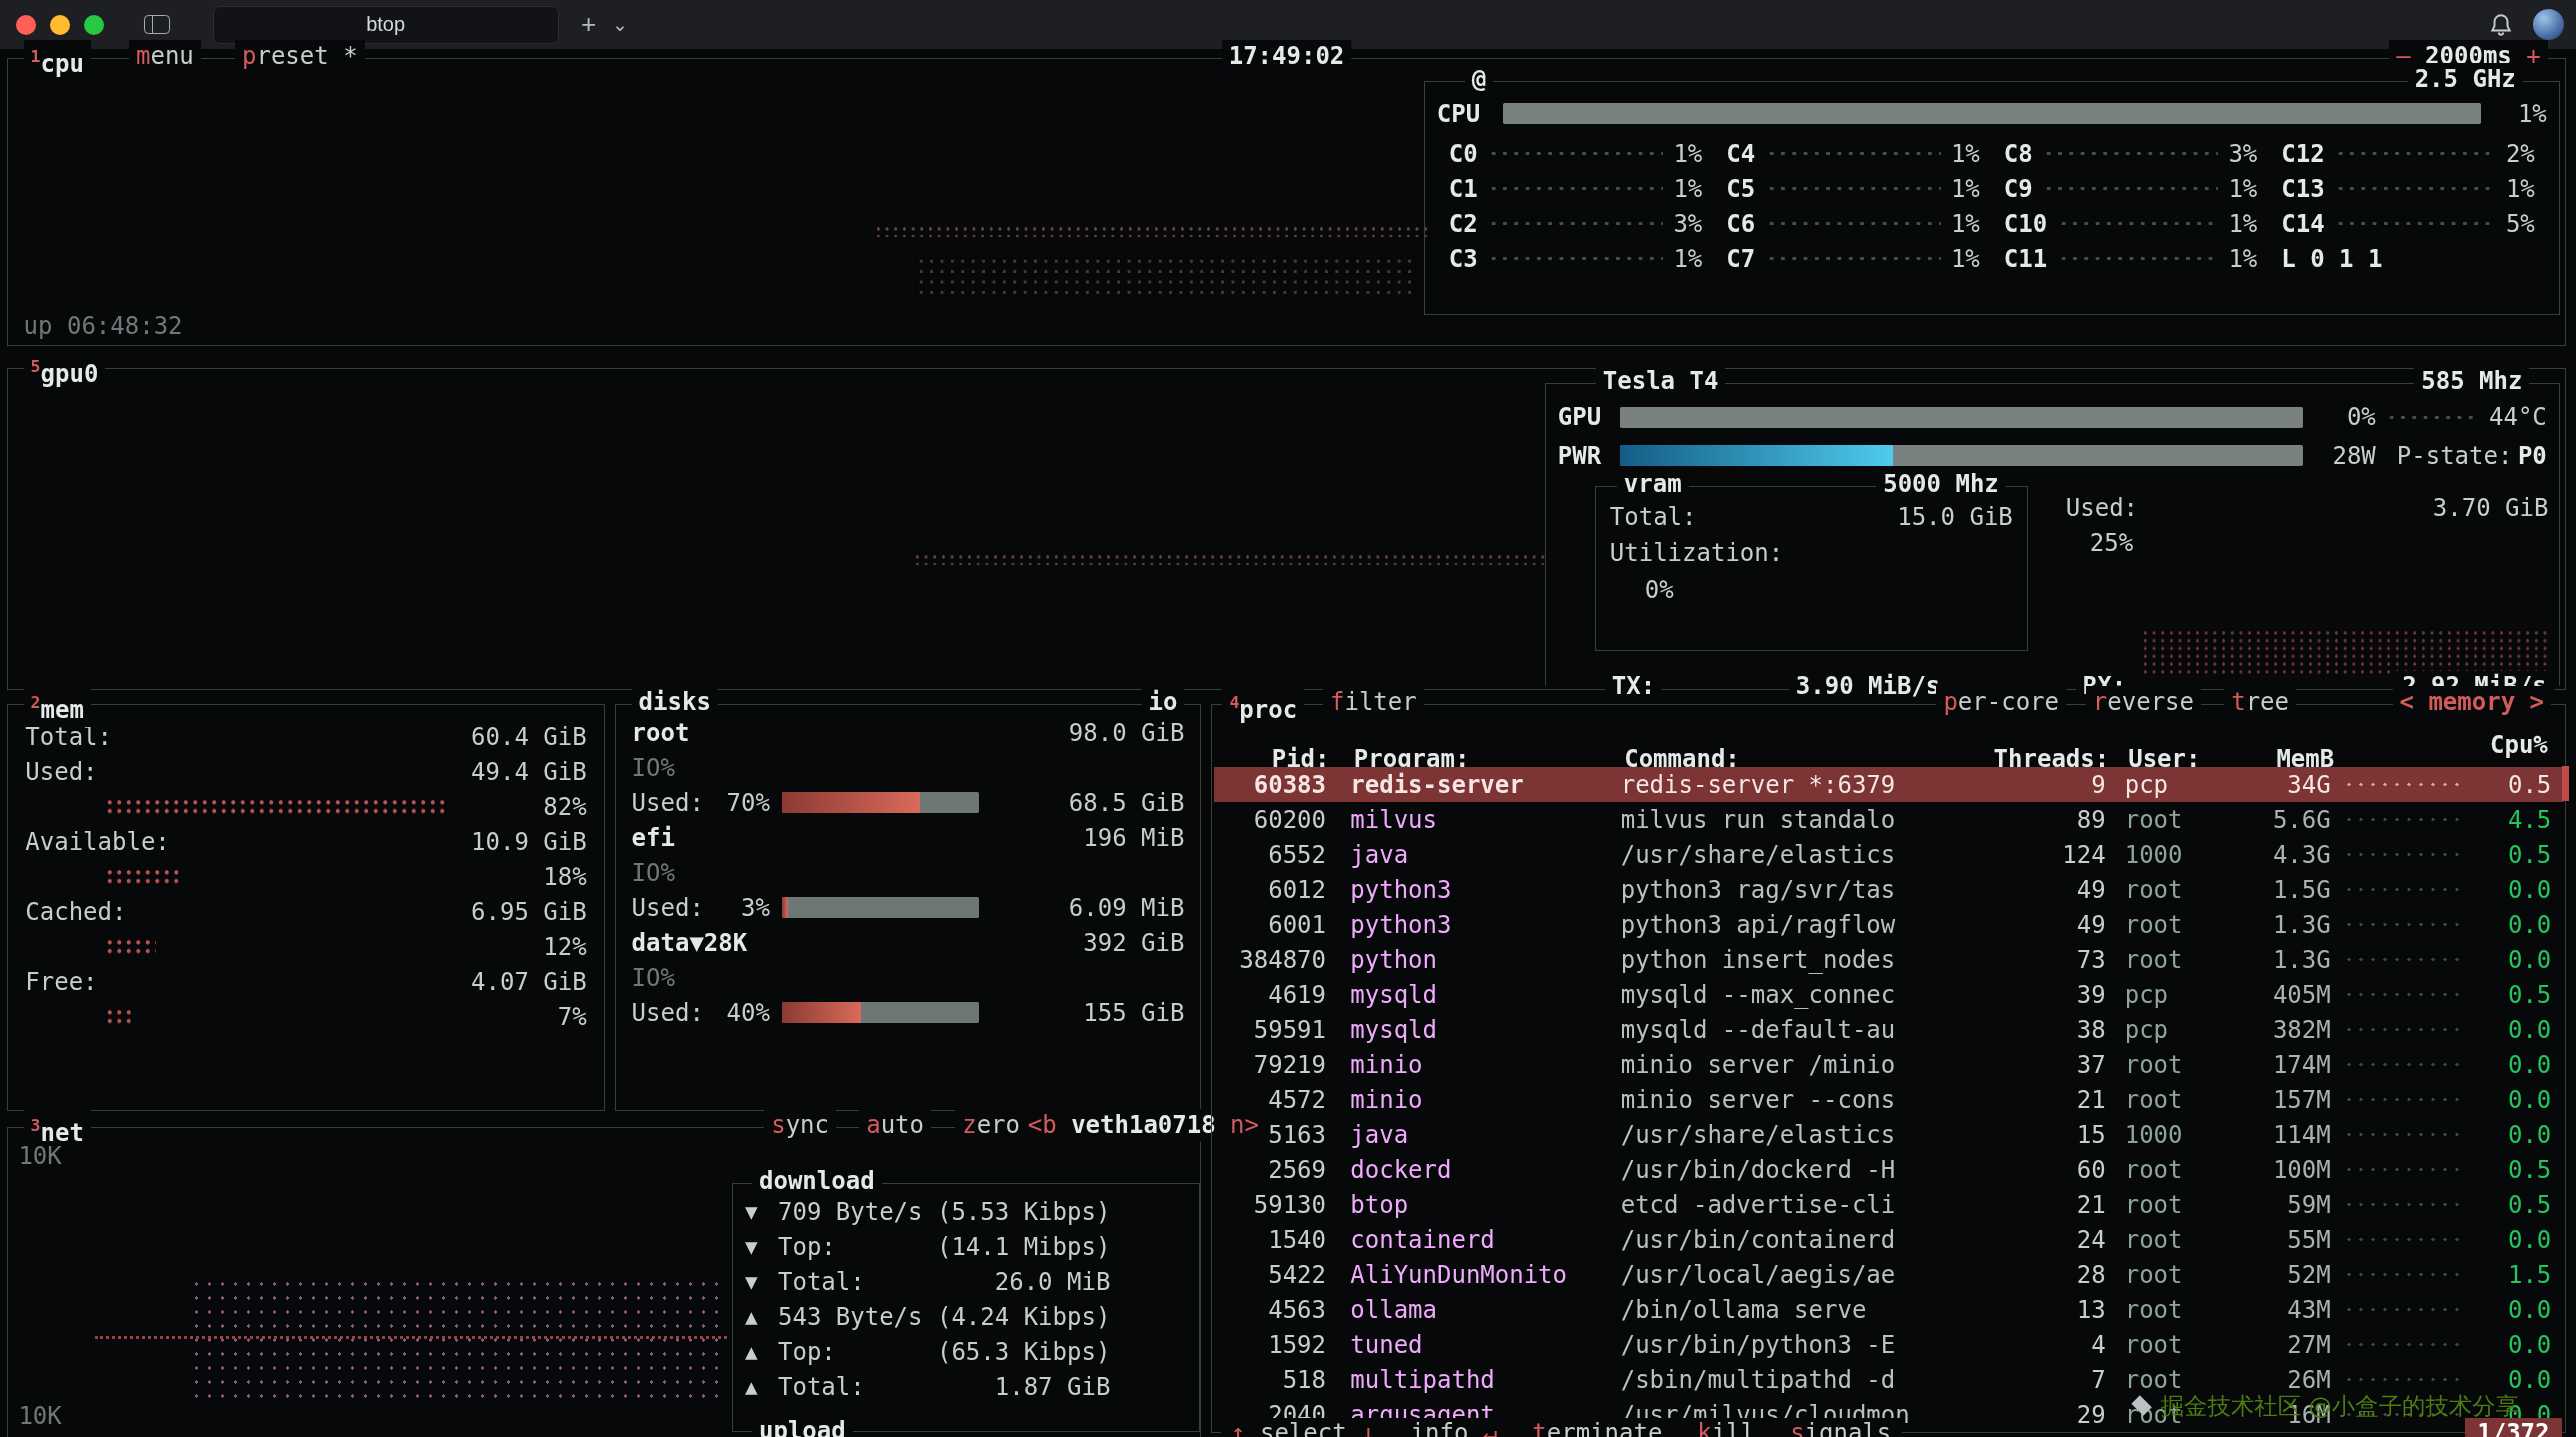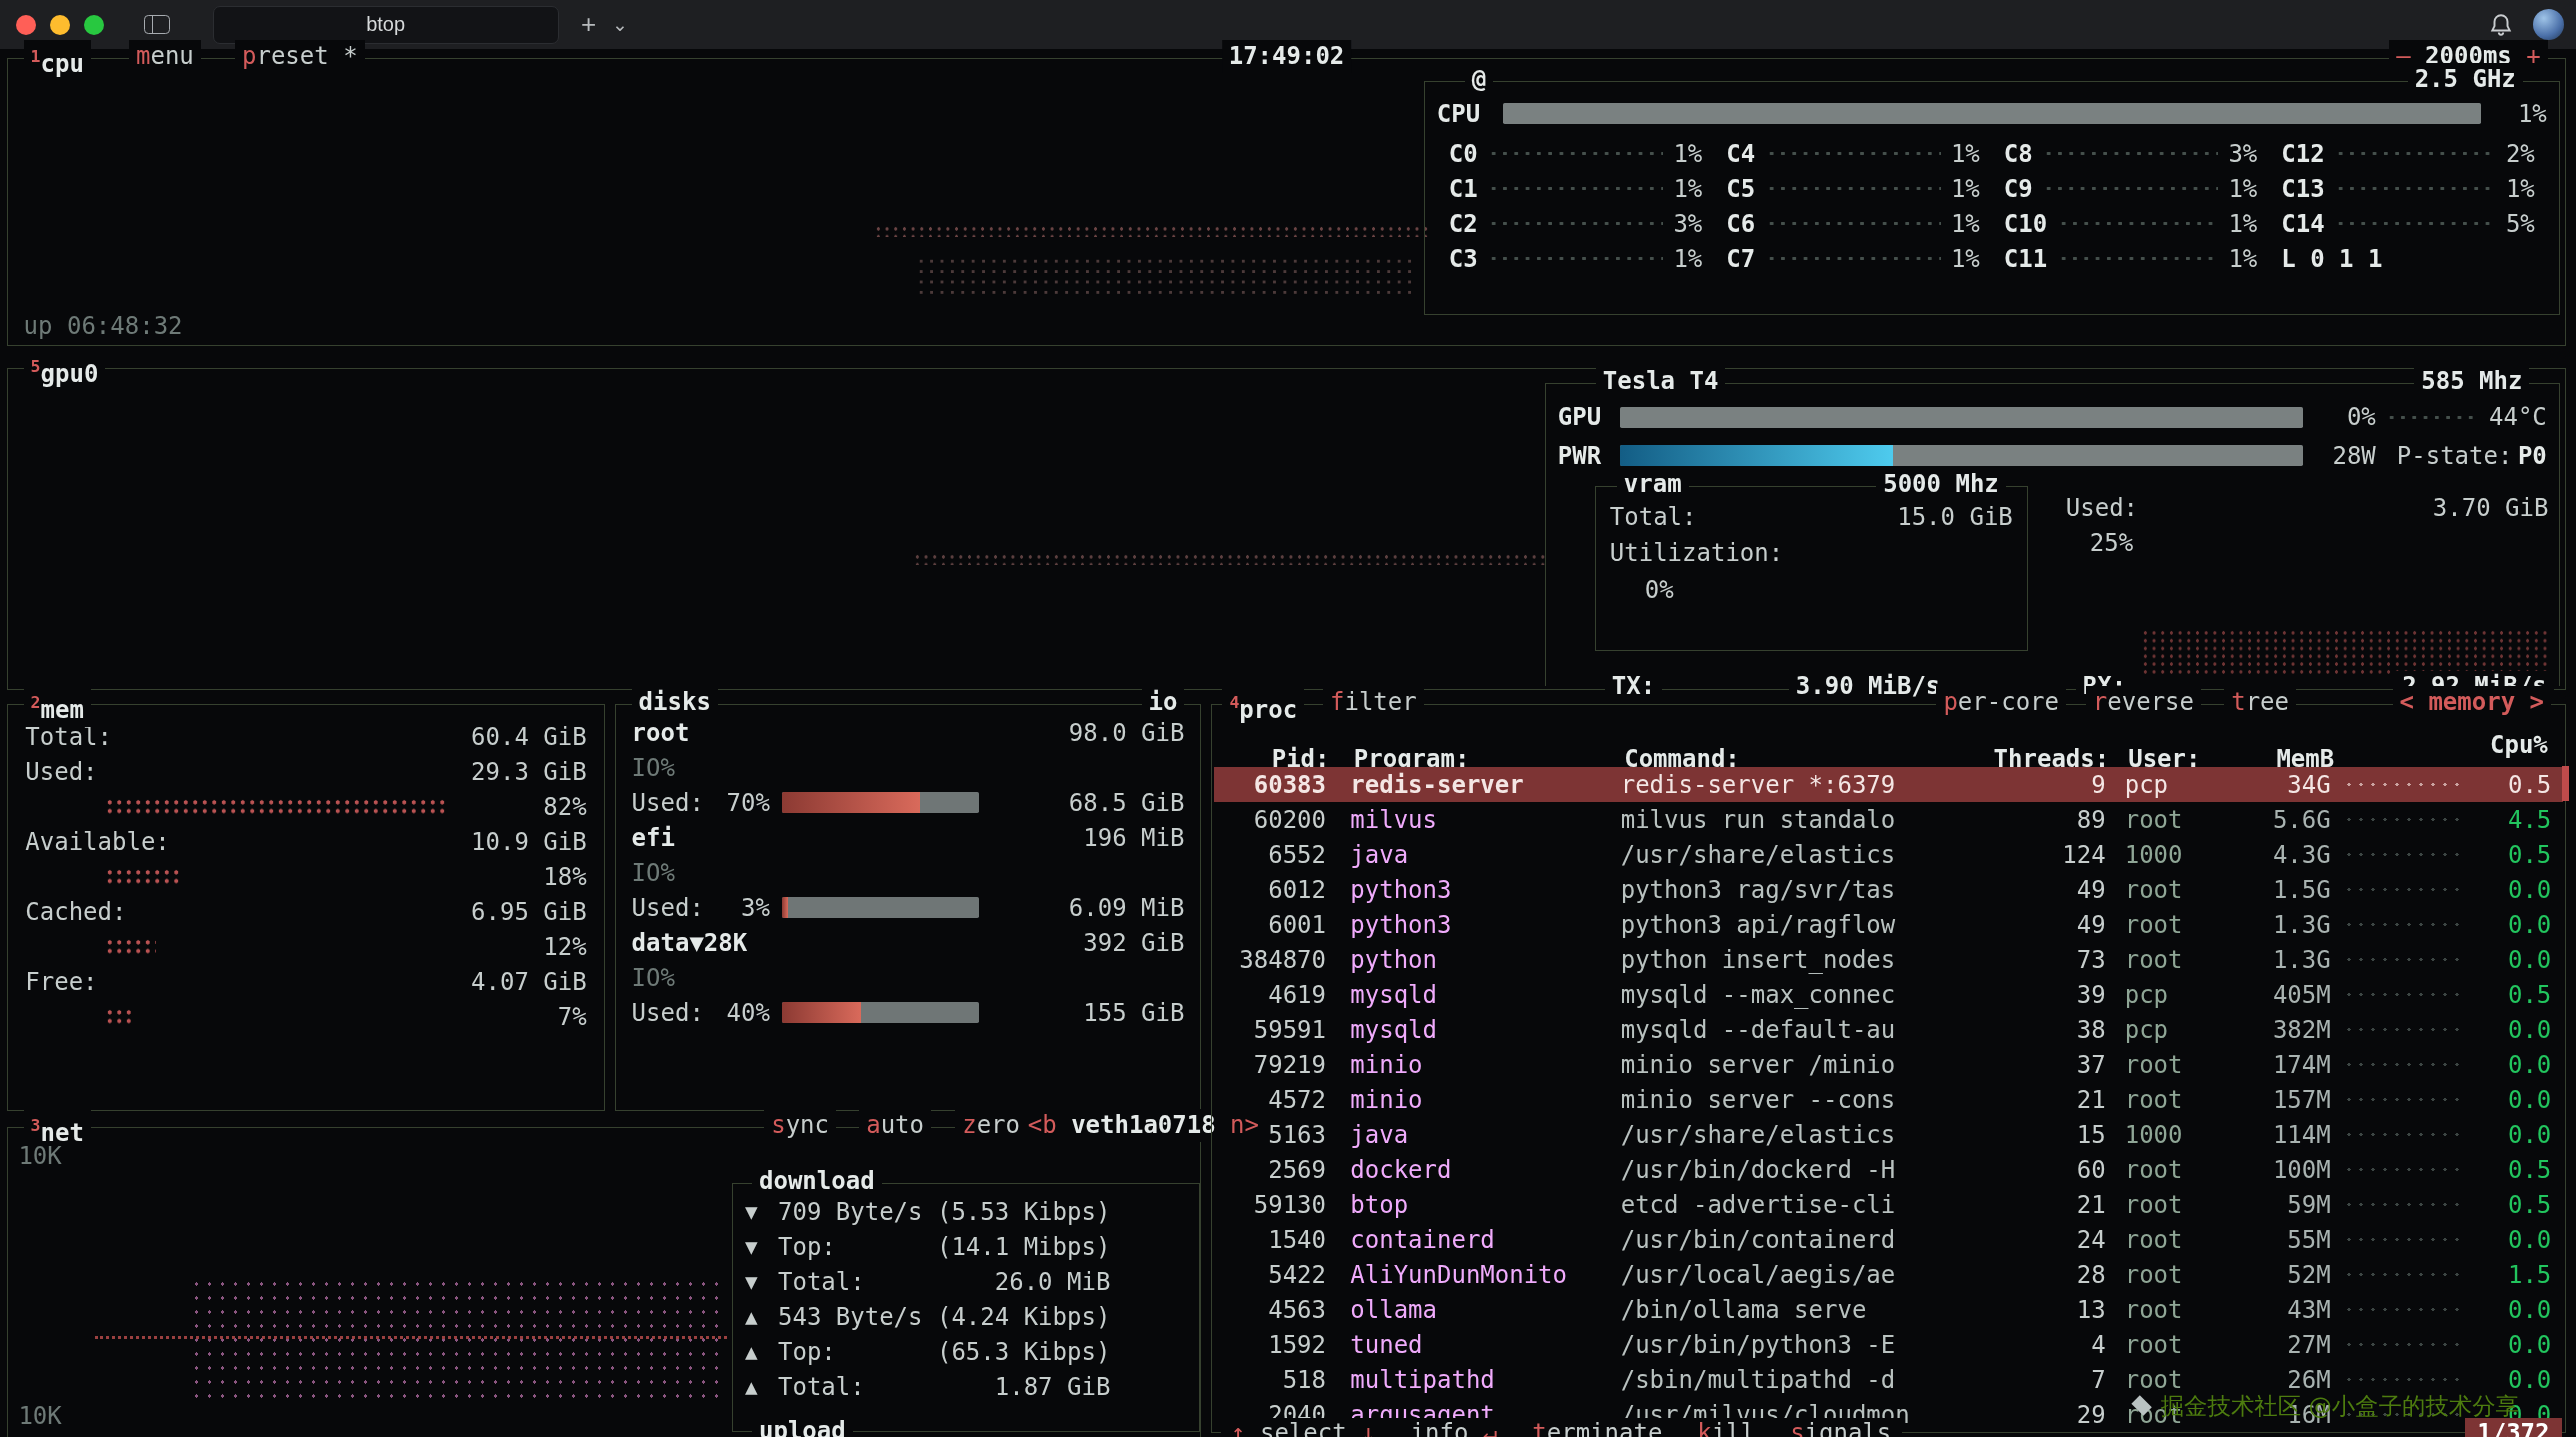--- a/index.html
+++ b/index.html
@@ -298,21 +298,21 @@
 
         <div class="row">
           <span>Total:</span>
           <span class="sp"></span>
           <span>60.4 GiB</span>
         </div>
 
         <div class="row">
           <span>Used:</span>
           <span class="sp"></span>
-          <span>29.3 GiB</span>
+          <span>49.4 GiB</span>
         </div>
         <div class="row">
           <span class="bandpad"></span>
           <span class="bandwrap">
             <span class="dotband" style="width: 82%;"></span>
           </span>
           <span>82%</span>
         </div>
 
         <div class="row">

